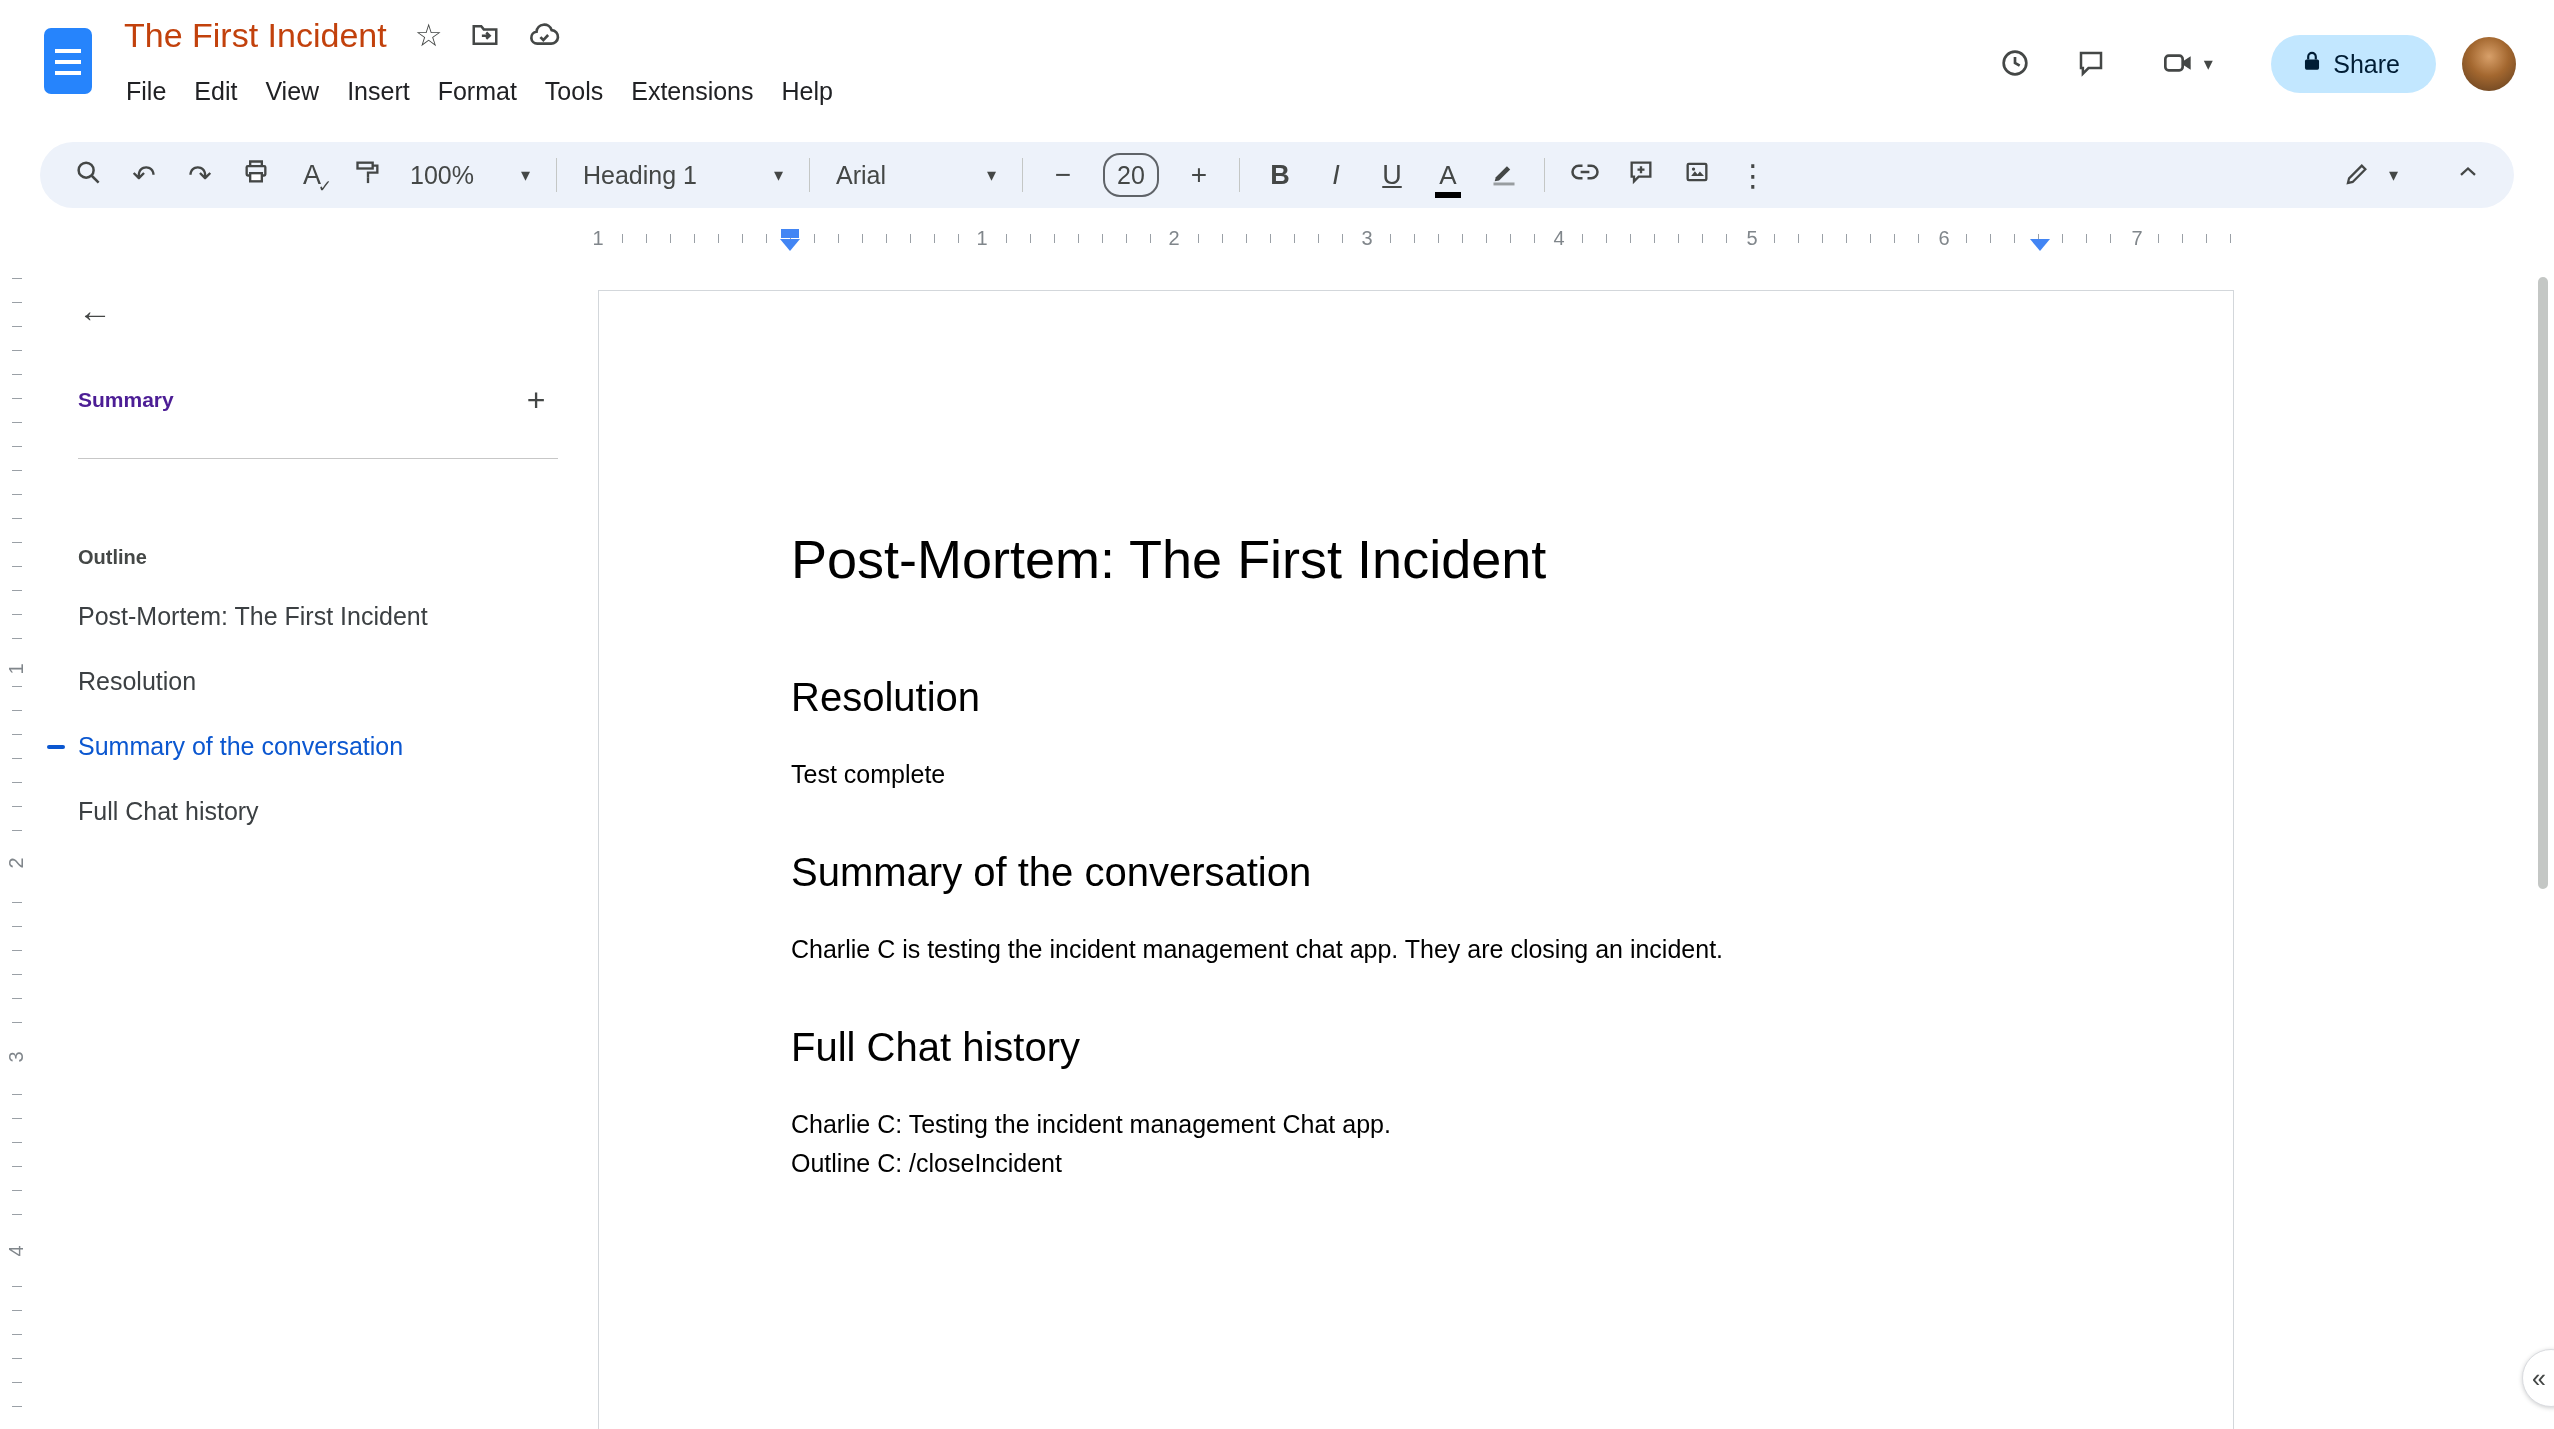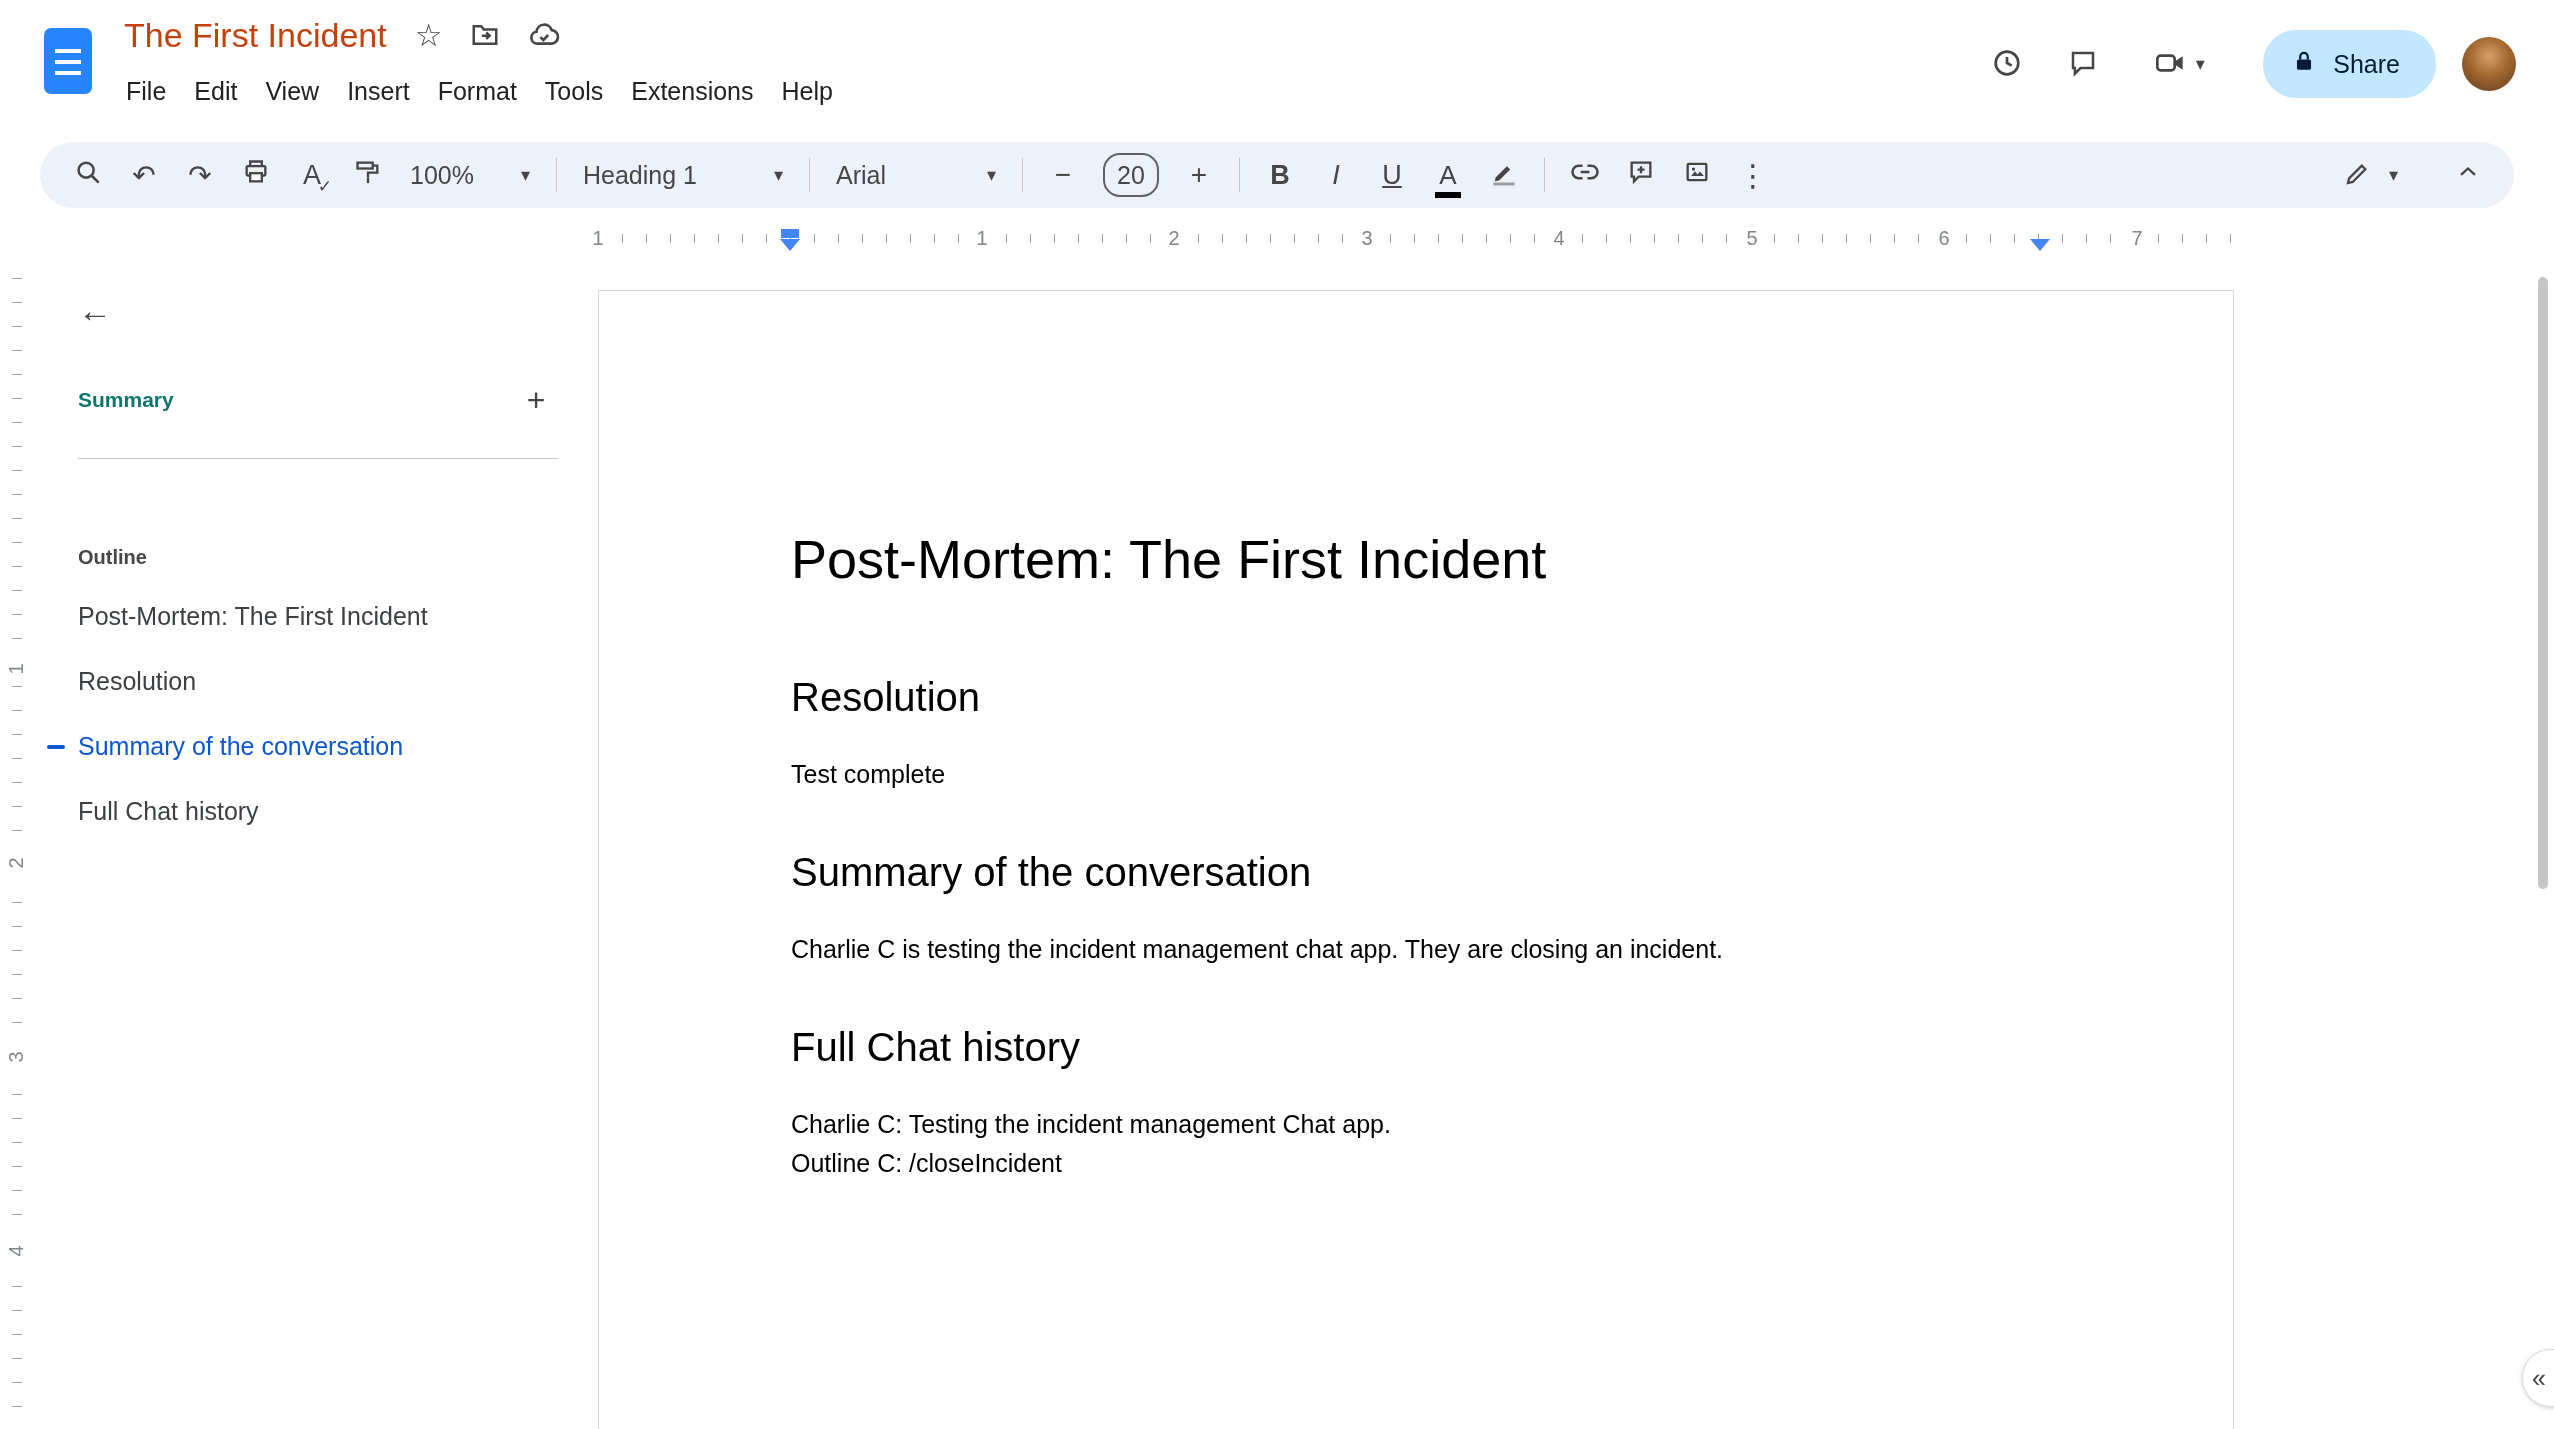--- a/index.html
+++ b/index.html
@@ -19,23 +19,23 @@
     background:repeating-linear-gradient(180deg,#fff 0 4px,transparent 4px 11px); }
   .title-row { position:absolute; left:124px; top:12px; height:46px; display:flex; align-items:center; gap:28px; }
   .doc-title { font-size:34px; color:#c2410c; white-space:nowrap; }
   .star-glyph { font-size:31px; color:#444746; line-height:1; }
   .hdr-ic { display:flex; align-items:center; justify-content:center; }
   .menus { position:absolute; left:112px; top:70px; display:flex; }
   .menu-item { font-size:25px; color:#202124; padding:6px 14px; border-radius:10px; line-height:30px; }
   .header-right { position:absolute; right:38px; top:28px; height:72px; display:flex; align-items:center; gap:12px; }
   .icon-btn { width:64px; height:64px; border-radius:50%; display:flex; align-items:center; justify-content:center; color:#444746; }
   .meet-btn { width:104px; height:64px; border-radius:32px; display:flex; align-items:center; justify-content:center; gap:10px; color:#444746; }
-  .share-btn { height:68px; padding:0 36px 0 28px; margin-left:20px; border-radius:33px;
+  .share-btn { height:58px; padding:0 36px 0 28px; margin-left:20px; border-radius:33px;
     background:#c2e7ff; color:#001d35; font-size:25px; font-weight:500;
-    display:flex; align-items:center; gap:16px; }
+    display:flex; align-items:center; gap:8px; }
   .avatar { width:54px; height:54px; border-radius:50%; margin-left:14px;
     background:radial-gradient(circle at 50% 36%, #d8a06a 0%, #a3672f 45%, #5d3c1e 100%); }
 
   
   .toolbar { position:absolute; left:40px; right:40px; top:142px; height:66px;
     background:#edf2fa; border-radius:33px; display:flex; align-items:center;
     padding:0 18px 0 20px; }
   .tb-btn { width:56px; height:52px; border-radius:10px; display:flex; align-items:center; justify-content:center;
     color:#444746; font-size:28px; flex:0 0 auto; }
   .tb-sep { width:1px; height:34px; background:#c4c7c5; margin:0 12px; flex:0 0 auto; }
@@ -72,21 +72,21 @@
     background:repeating-linear-gradient(180deg,#9aa0a6 0 1px,transparent 1px 24px); }
   .vnum { position:absolute; left:-1px; width:34px; text-align:center; transform:rotate(-90deg);
     background:#fff; font-size:20px; color:#80868b; line-height:26px; }
 
   
   .outline-panel { position:absolute; left:33px; top:278px; width:545px; height:1151px; background:#fff; }
   .back-btn { position:absolute; left:30px; top:0; width:64px; height:64px; border-radius:50%;
     font-size:34px; color:#444746; display:flex; align-items:center; justify-content:center; }
   .summary-row { position:absolute; left:45px; top:100px; width:480px; height:44px;
     display:flex; align-items:center; justify-content:space-between; }
-  .summary-label { font-size:21px; font-weight:700; color:#0f766e; }
+  .summary-label { font-size:21px; font-weight:700; color:#4c1d95; }
   .add-btn { width:44px; height:44px; font-size:32px; color:#444746; display:flex; align-items:center; justify-content:center; border-radius:50%; }
   .panel-divider { position:absolute; left:45px; top:180px; width:480px; height:1px; background:#c7c7c7; }
   .outline-label { position:absolute; left:45px; top:268px; font-size:20px; font-weight:700; color:#444746; }
   .outline-items { position:absolute; left:0; top:306px; width:100%; }
   .outline-item { position:relative; height:65px; display:flex; align-items:center;
     padding-left:45px; padding-right:20px; font-size:25px; color:#3c4043; border-radius:0 33px 33px 0; }
   .outline-item.active { color:#0b57d0; font-weight:500; }
   .active-dash { position:absolute; left:14px; top:50%; margin-top:-2px; width:18px; height:4px;
     background:#0b57d0; border-radius:2px; }
 

